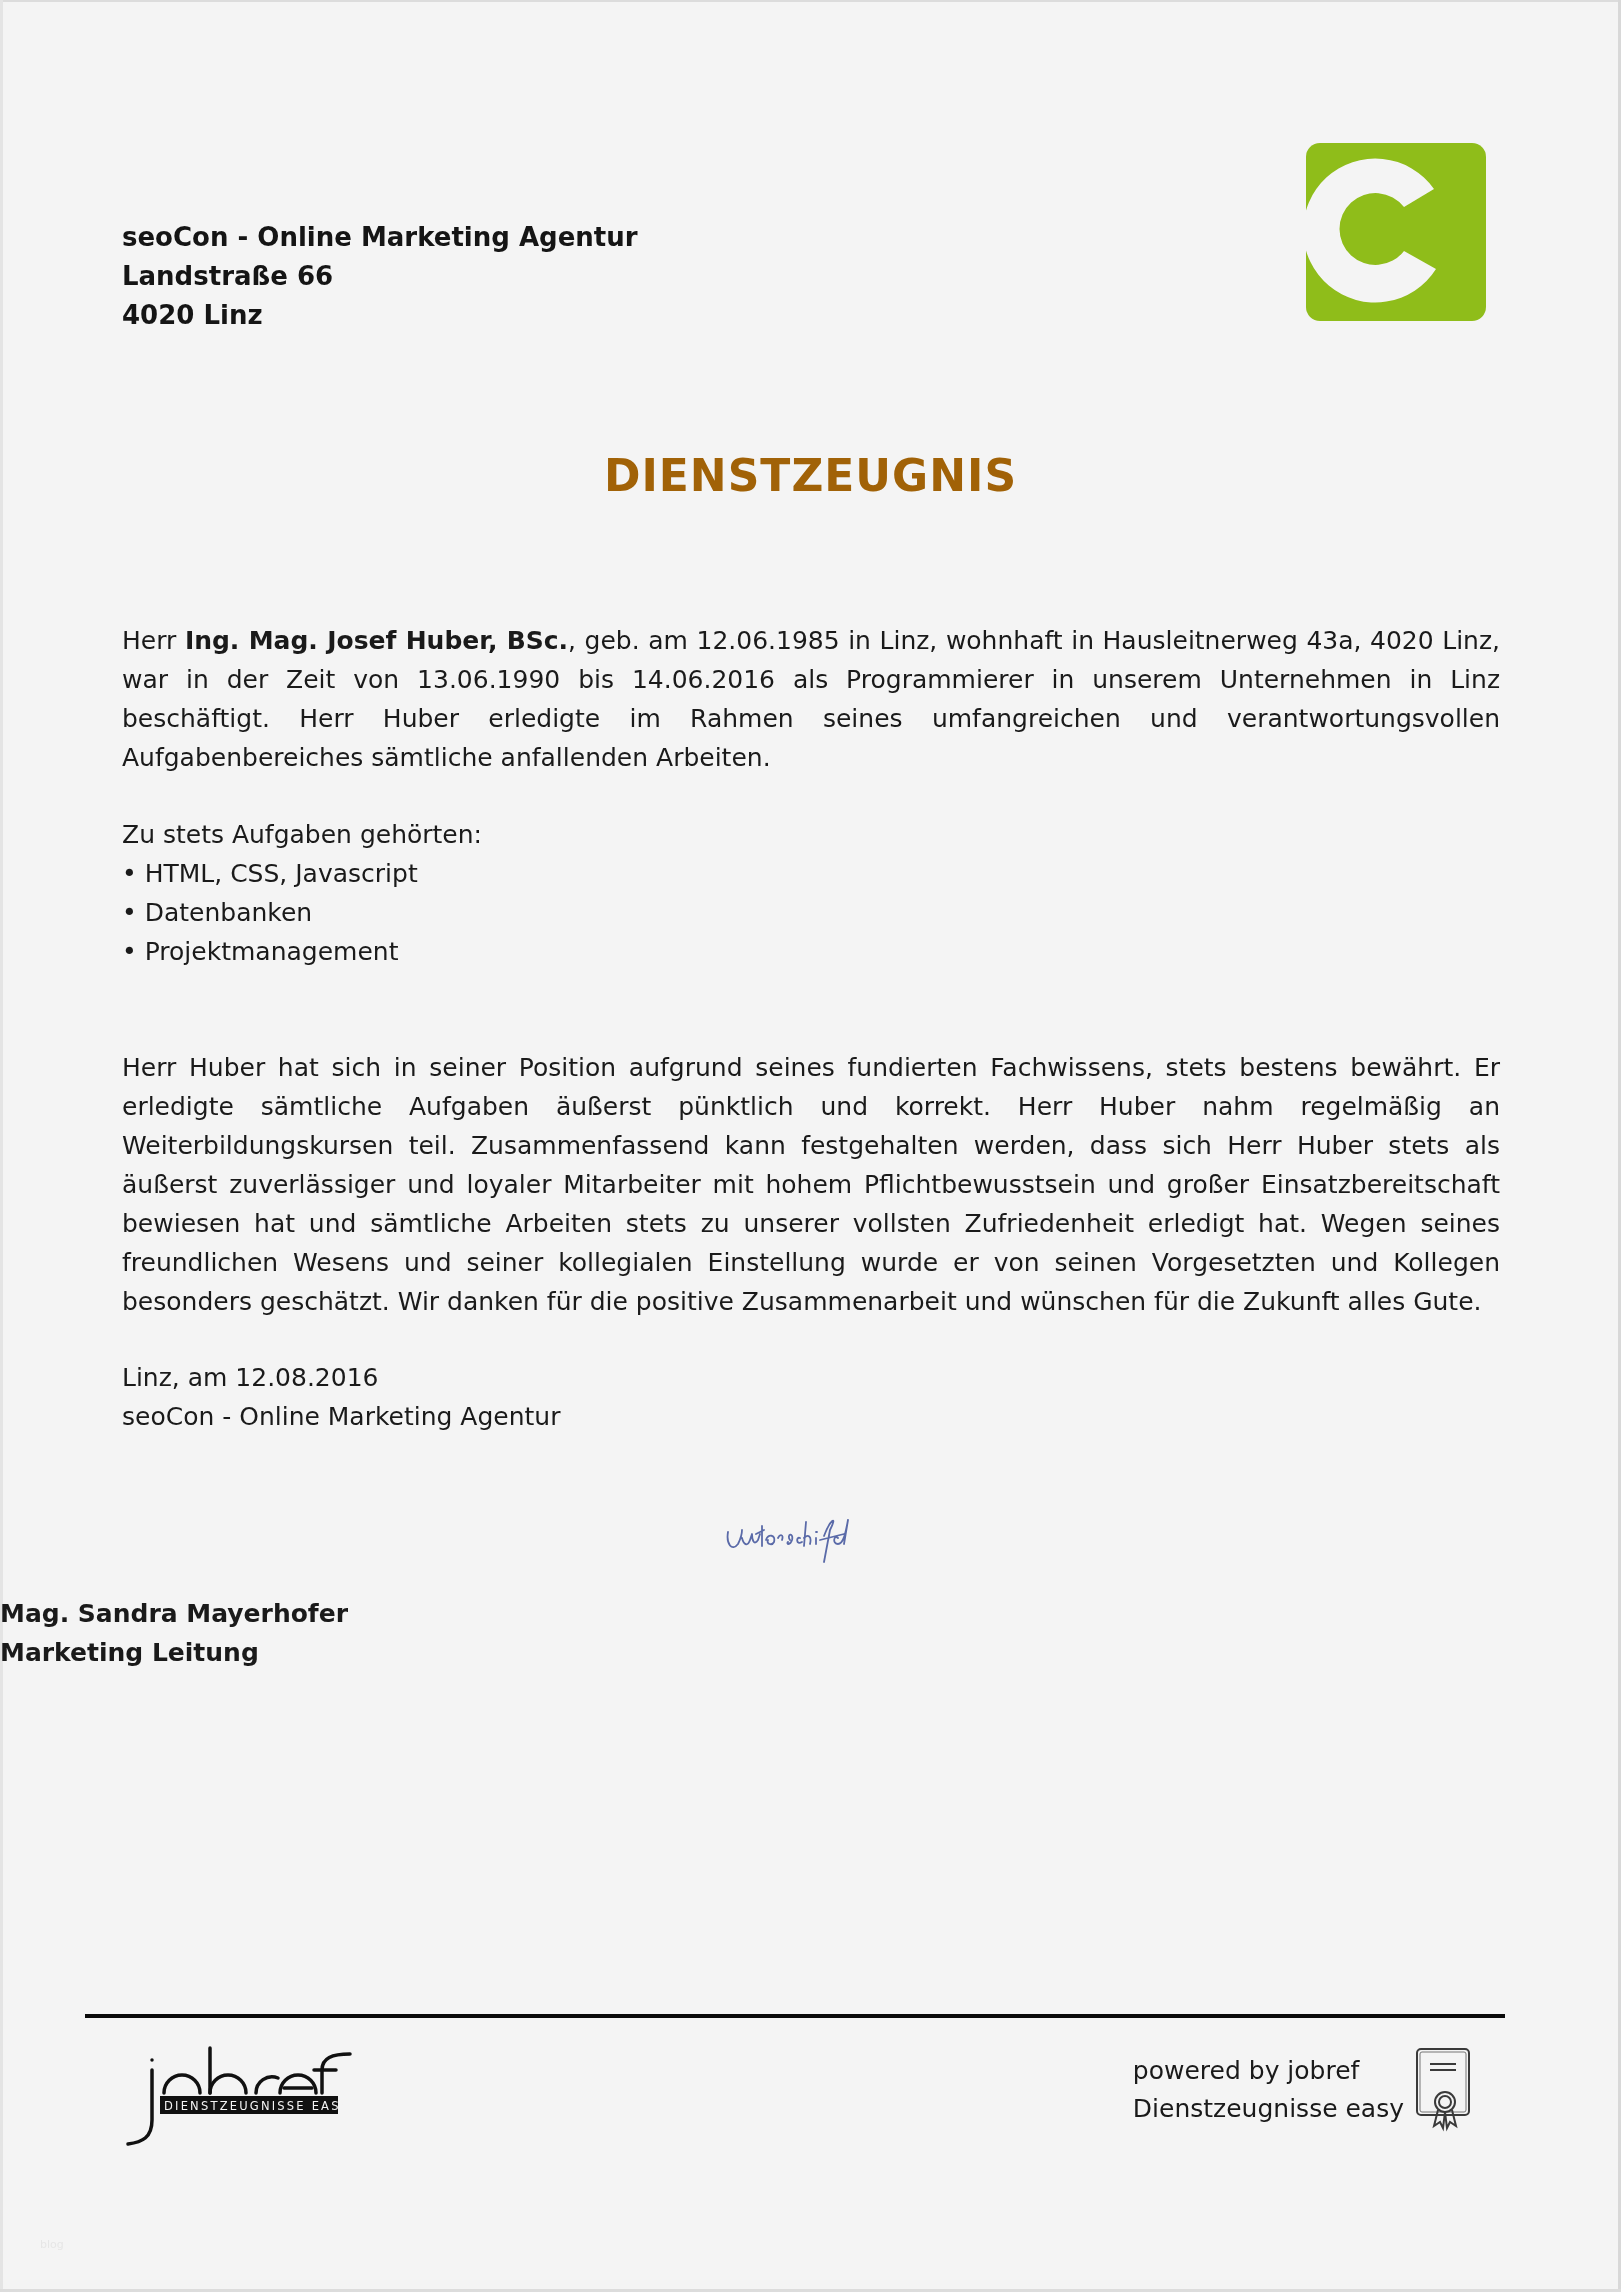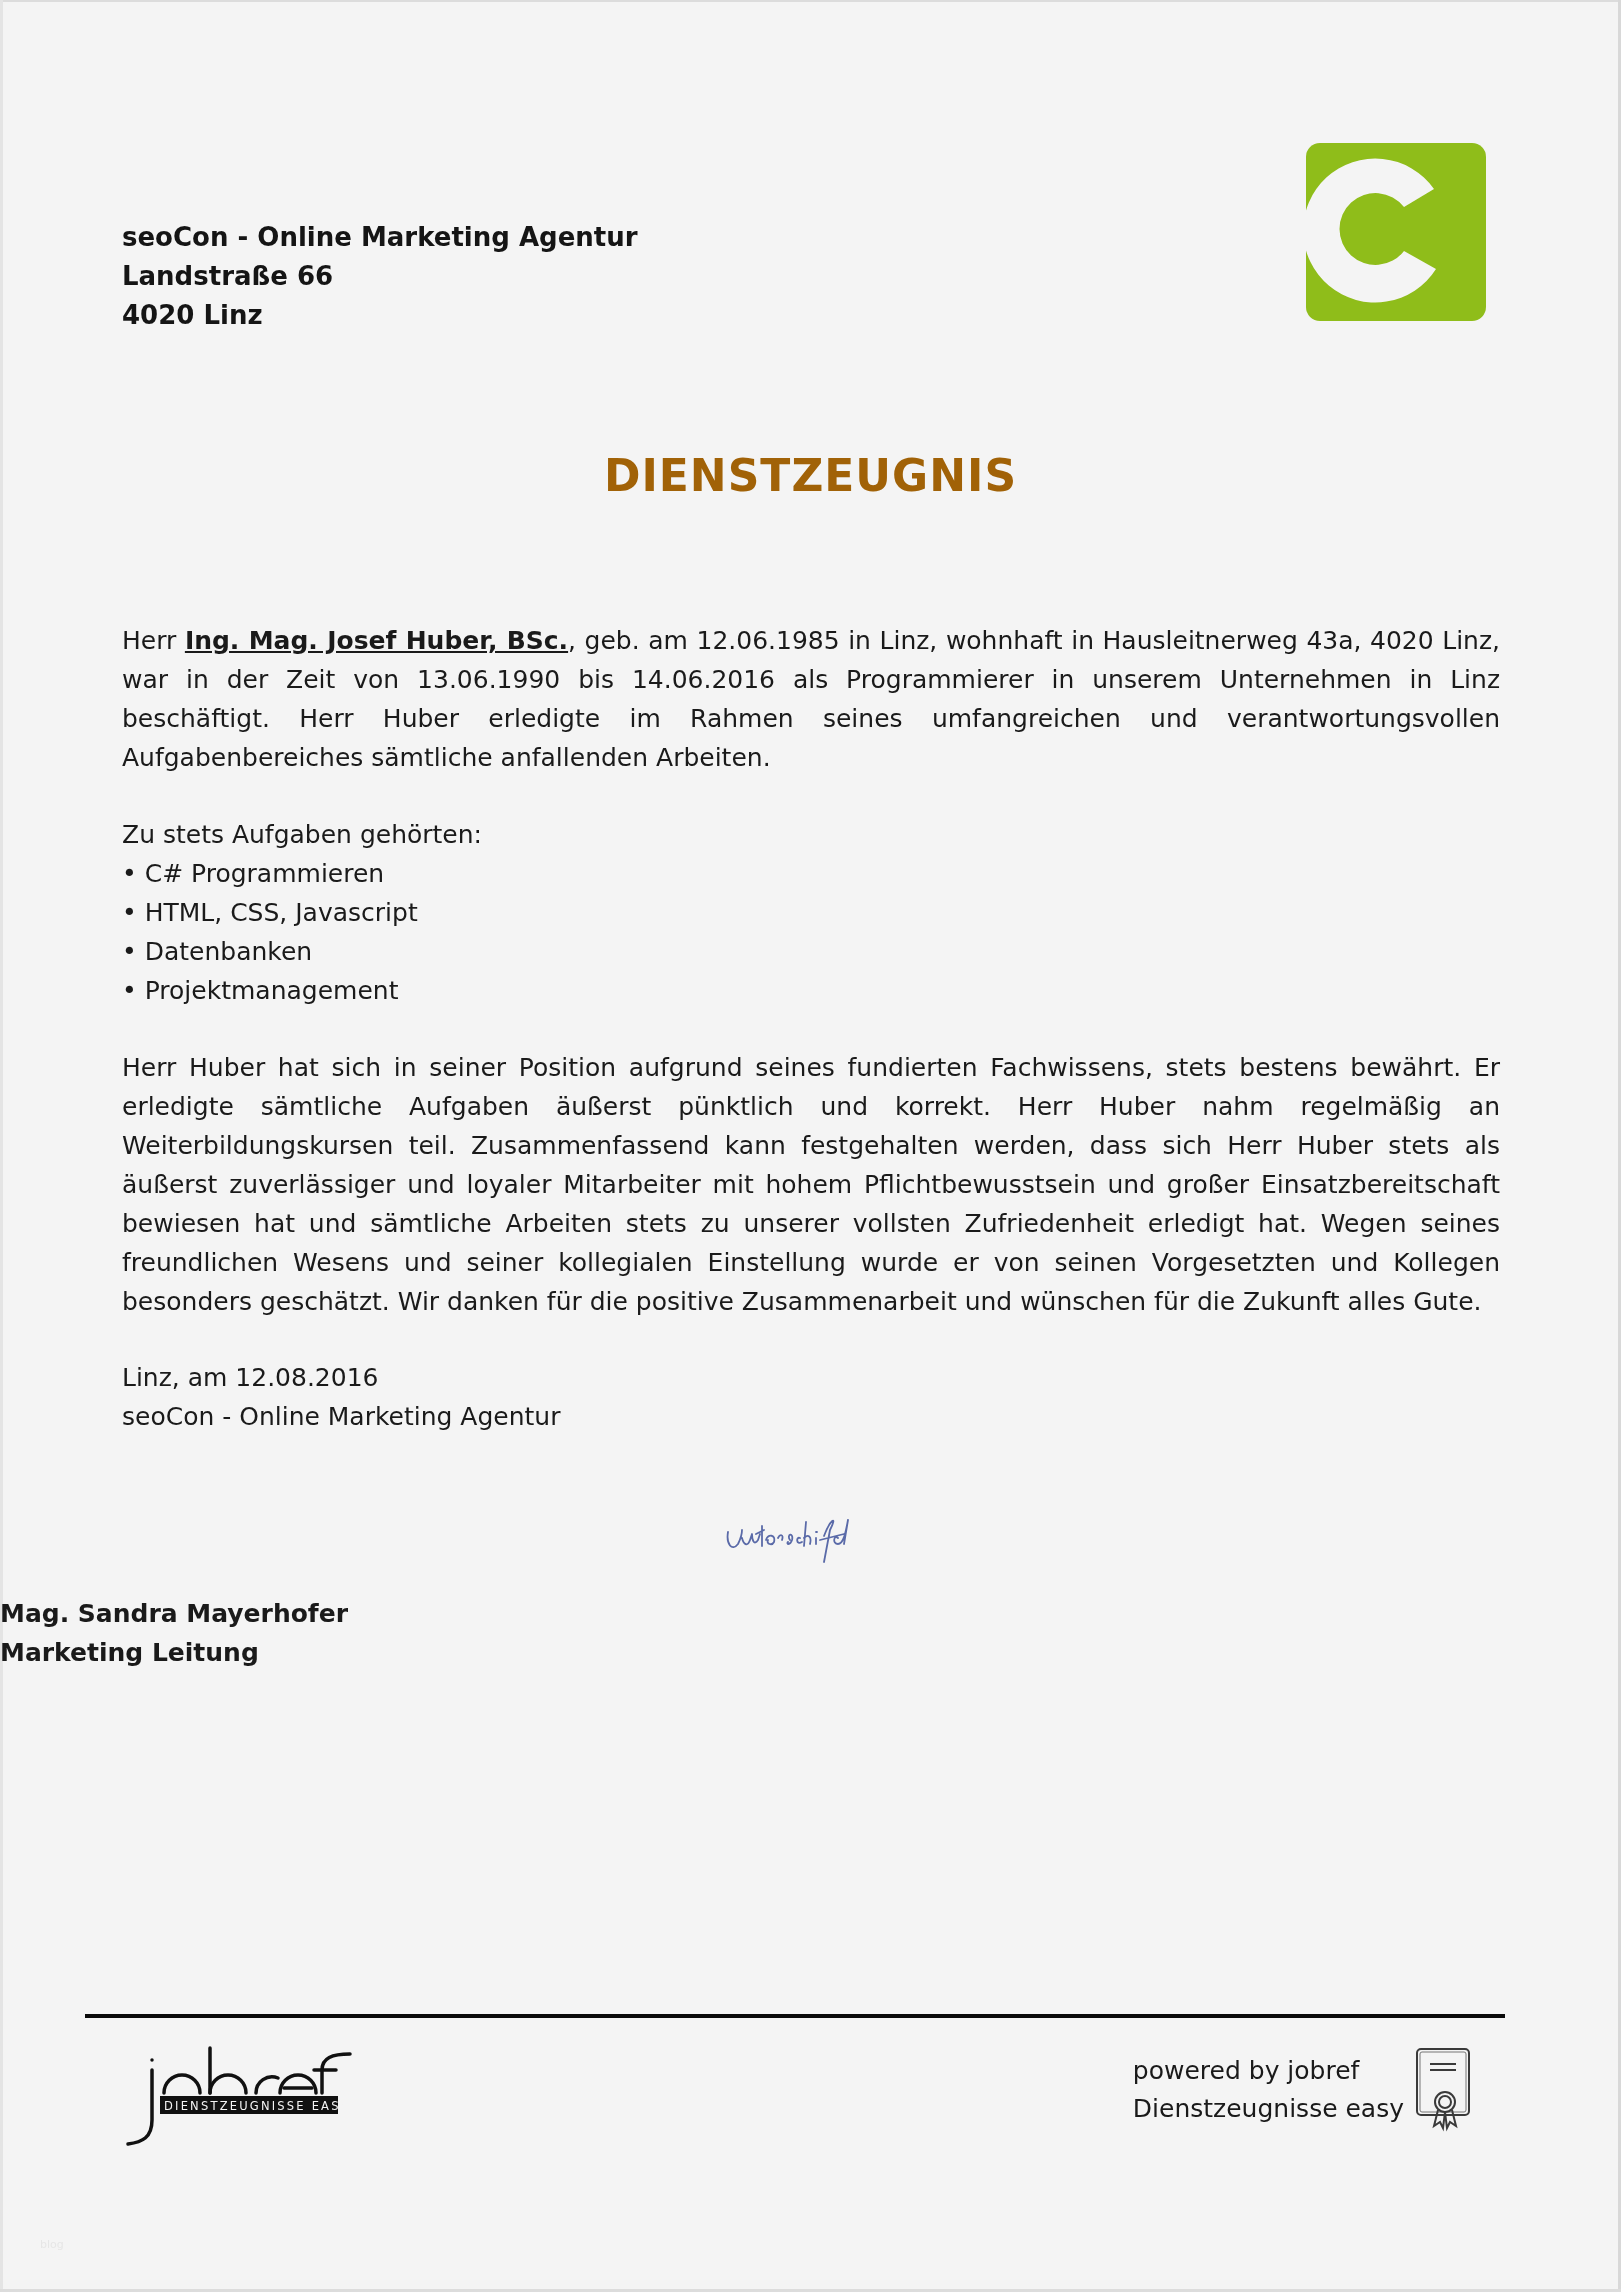--- a/index.html
+++ b/index.html
@@ -20,21 +20,21 @@
 
   .title { position: absolute; left: 0; width: 1621px; top: 450px; text-align: center; font-weight: bold; font-size: 44px; letter-spacing: 1px; color: #a16207; }
 
   .body-text { position: absolute; left: 122px; width: 1378px; font-size: 25px; line-height: 39px; color: #1a1a1a; }
   .para { text-align: justify; text-align-last: left; }
   .p1 { top: 621px; }
   .tasks { top: 815px; }
   .p2 { top: 1048px; }
   .closing { top: 1358px; }
   .tasks div, .closing div { white-space: nowrap; }
-  b { font-weight: bold; text-decoration: underline; }
+  b { font-weight: bold; }
 
   .signature { position: absolute; left: 720px; top: 1500px; width: 180px; height: 70px; }
   .signer { position: absolute; left: 0; width: 1311px; top: 1594px; text-align: left; font-size: 25px; line-height: 39px; color: #1a1a1a; font-weight: bold; }
 
   .footer-rule { position: absolute; left: 85px; top: 2014px; width: 1420px; height: 4px; background: #0a0a0a; }
   .jobref-logo { position: absolute; left: 100px; top: 2040px; width: 260px; height: 110px; }
   .powered { position: absolute; right: 217px; top: 2052px; text-align: left; font-size: 25px; line-height: 38px; color: #1a1a1a; }
   .cert-icon { position: absolute; left: 1414px; top: 2046px; width: 58px; height: 86px; }
   .watermark { position: absolute; left: 40px; top: 2238px; font-size: 11px; color: #e6e6e6; }
 </style>
@@ -63,21 +63,20 @@
     <path d="M 128 46 A 72 72 0 1 0 130 126 L 98 108 A 36 36 0 1 1 98 64 Z" fill="#f4f4f4"></path>
   </g>
 </svg>
 
 <div class="title">DIENSTZEUGNIS</div>
 
 <div class="body-text para p1"><span>Herr </span><b>Ing. Mag. Josef Huber, BSc.</b><span>, geb. am 12.06.1985 in Linz, wohnhaft in Hausleitnerweg 43a, 4020 Linz, war in der Zeit von 13.06.1990 bis 14.06.2016 als Programmierer in unserem Unternehmen in Linz beschäftigt. Herr Huber erledigte im Rahmen seines umfangreichen und verantwortungsvollen Aufgabenbereiches sämtliche anfallenden Arbeiten.</span></div>
 
 <div class="body-text tasks">
   <div>Zu stets Aufgaben gehörten:</div>
-  <div>• C# Programmieren</div>
   <div>• HTML, CSS, Javascript</div>
   <div>• Datenbanken</div>
   <div>• Projektmanagement</div>
 </div>
 
 <div class="body-text para p2">Herr Huber hat sich in seiner Position aufgrund seines fundierten Fachwissens, stets bestens bewährt. Er erledigte sämtliche Aufgaben äußerst pünktlich und korrekt. Herr Huber nahm regelmäßig an Weiterbildungskursen teil. Zusammenfassend kann festgehalten werden, dass sich Herr Huber stets als äußerst zuverlässiger und loyaler Mitarbeiter mit hohem Pflichtbewusstsein und großer Einsatzbereitschaft bewiesen hat und sämtliche Arbeiten stets zu unserer vollsten Zufriedenheit erledigt hat. Wegen seines freundlichen Wesens und seiner kollegialen Einstellung wurde er von seinen Vorgesetzten und Kollegen besonders geschätzt. Wir danken für die positive Zusammenarbeit und wünschen für die Zukunft alles Gute.</div>
 
 <div class="body-text closing">
   <div>Linz, am 12.08.2016</div>
   <div>seoCon - Online Marketing Agentur</div>

